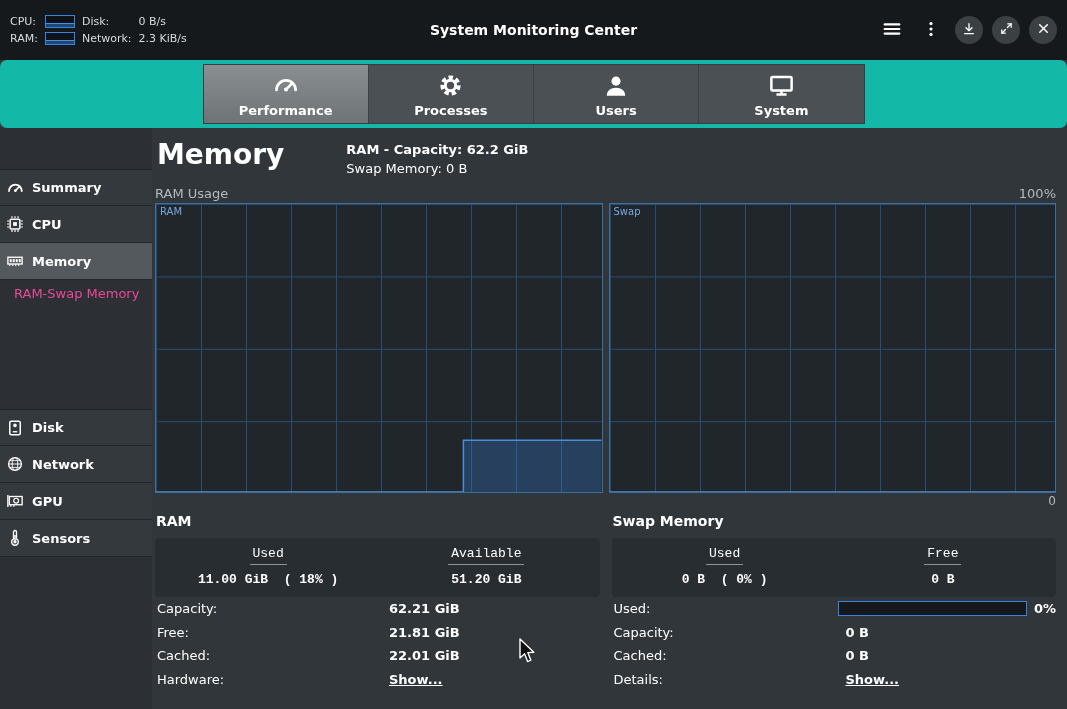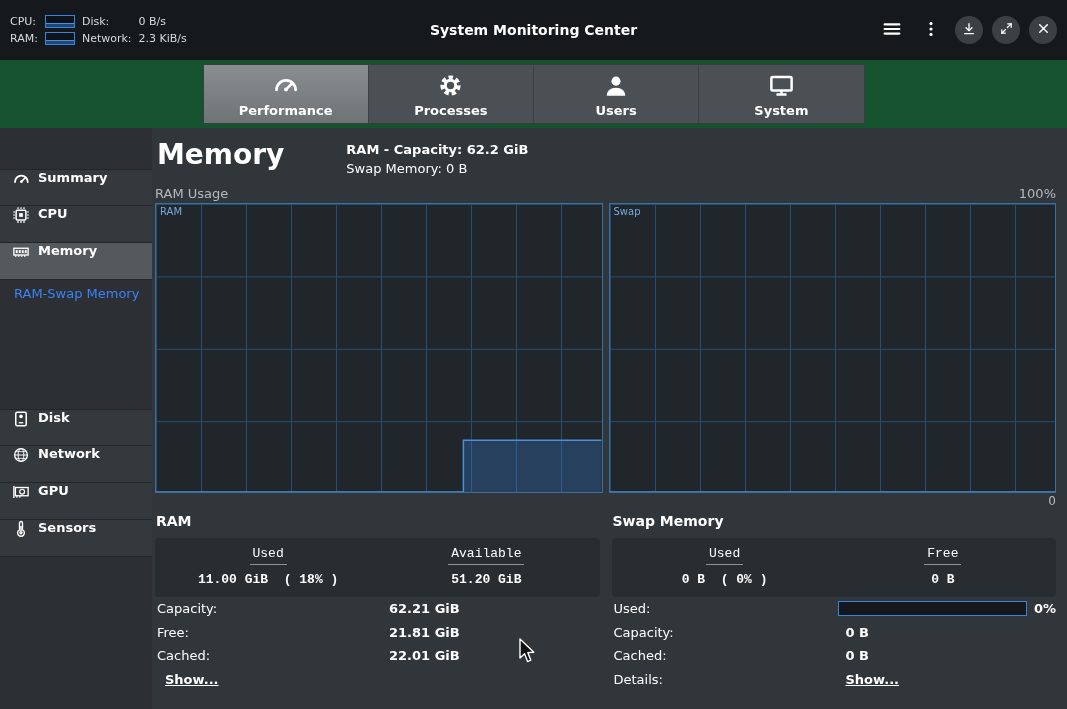--- a/index.html
+++ b/index.html
@@ -14,37 +14,37 @@
   .titlebar { height:60px; background:#15191c; display:flex; align-items:center; padding:0 10px; position:relative; }
   .tb-stats { display:grid; grid-template-columns:auto auto auto auto; grid-auto-rows:17px; column-gap:7px; align-items:center; font-size:11px; color:#d8dbdd; z-index:2; }
   .mini-graph { width:30px; height:13px; border:1px solid #3584e4; background:#0e1319; position:relative; overflow:hidden; }
   .mini-graph .mg-fill { position:absolute; bottom:0; left:0; right:0; height:4px; background:rgba(53,132,228,.45); border-top:1px solid #4a90d9; }
   .tb-title { position:absolute; left:0; right:0; text-align:center; font-weight:bold; font-size:14px; color:#fff; }
   .tb-buttons { margin-left:auto; display:flex; align-items:center; gap:9px; z-index:2; }
   .tb-icon-btn { width:30px; height:30px; display:flex; align-items:center; justify-content:center; border-radius:4px; }
   .tb-circle-btn { width:28px; height:28px; border-radius:50%; background:#3b4043; display:flex; align-items:center; justify-content:center; }
 
   
-  .tabbar { height:68px; background:#14532d; display:flex; justify-content:center; align-items:center; }
+  .tabbar { height:68px; background:#14b8a6; display:flex; justify-content:center; align-items:center;border-radius:7px; }
   .tabs { display:flex; width:662px; height:60px; border:1px solid #393d41; }
   .tab { flex:1; display:flex; flex-direction:column; align-items:center; justify-content:center; gap:2px; background:#4b5054; border-right:1px solid #3c4044; font-size:13px; font-weight:bold; color:#fff; cursor:default; }
   .tab:last-child { border-right:none; }
   .tab.active { background:linear-gradient(#898e91,#6e7376); }
   .tab .ticon { height:30px; display:flex; align-items:center; justify-content:center; }
 
   
   .content { display:flex; height:594px; }
 
   
   .sidebar { width:152px; background:#2c3034; padding-top:41px; flex-shrink:0; display:flex; flex-direction:column; }
-  .side-item { height:37px; display:flex; align-items:flex-start; gap:7px; padding:0 8px 0 11px; background:#34393d; border-bottom:1px solid #222629; font-weight:bold; }
+  .side-item { height:37px; display:flex; align-items:center; gap:7px; padding:0 8px 0 5px; background:#34393d; border-bottom:1px solid #222629; font-weight:bold; }
   .side-group-top .side-item:first-child, .side-group-bottom .side-item:first-child { border-top:1px solid #222629; }
   .side-item.active { background:#54595d; }
   .side-icon { width:20px; display:flex; justify-content:center; flex-shrink:0; }
-  .side-sub { padding:6px 4px 6px 14px; font-size:13px; color:#3b82f6; }
+  .side-sub { padding:6px 4px 6px 14px; font-size:13px; color:#ec4899; }
   .side-group-bottom { margin-top:102px; }
 
   
   .main { flex:1; padding:11px 11px 0 3px; display:flex; flex-direction:column; min-width:0; }
   .title-row { display:flex; align-items:flex-start; height:44px; padding-left:2px; }
   .page-title { font-size:28px; font-weight:bold; line-height:1.15; }
   .title-info { margin-left:62px; padding-top:2px; line-height:1.45; }
   .b { font-weight:bold; }
 
   .chart-header { display:flex; justify-content:space-between; color:#b6babd; height:20px; align-items:flex-end; padding-bottom:2px; }
@@ -345,20 +345,21 @@
           </div>
           <div class="drow">
             <span class="lbl">Free:</span>
             <span class="v">21.81 GiB</span>
           </div>
           <div class="drow">
             <span class="lbl">Cached:</span>
             <span class="v">22.01 GiB</span>
           </div>
           <div class="drow">
+            <span class="lbl">Hardware:</span>
             <span class="v link">Show...</span>
           </div>
         </div>
       </div>
 
       <div class="dcol">
         <div class="dhead">Swap Memory</div>
         <div class="dbox">
           <div class="dbox-col">
             <div class="hdr"><span>Used</span></div>

